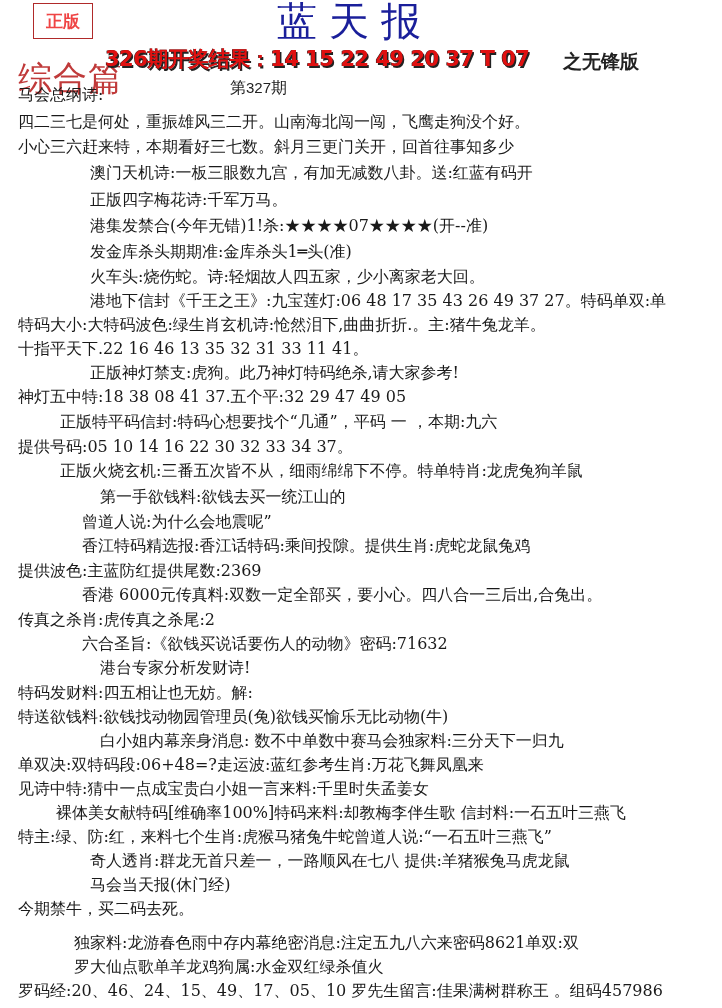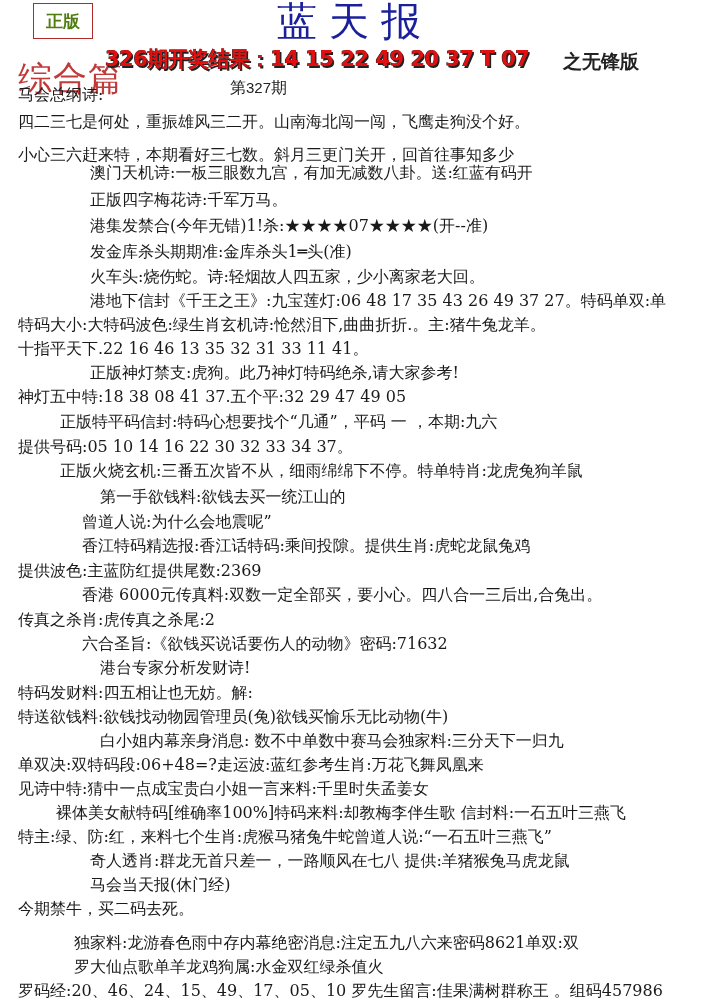--- a/index.html
+++ b/index.html
@@ -5,21 +5,21 @@
   html, body { margin: 0; padding: 0; }
   body {
     width: 722px; height: 1008px; overflow: hidden;
     background: #ffffff;
     font-family: "DejaVu Serif", "Liberation Serif", serif;
     color: #111;
     position: relative;
   }
   .badge-zhengban {
     position: absolute; left: 33px; top: 3px; width: 58px; height: 34px;
-    border: 1.5px solid #b02a2a; color: #4d7c0f;
+    border: 1.5px solid #b02a2a; color: #ef4444;
     font-size: 17px; font-weight: bold;
     display: flex; align-items: center; justify-content: center;
     font-family: "DejaVu Sans", sans-serif;
   }
   .masthead {
     position: absolute; left: 255px; top: 0px; width: 200px; height: 42px;
     color: #1a1f9a; font-size: 40px; letter-spacing: 12px;
     font-family: "DejaVu Serif", serif; line-height: 42px;
     text-align: center;
   }
@@ -61,21 +61,21 @@
 <div class="section-zonghe">综合篇</div>
 <div class="result-banner">326期开奖结果：14 15 22 49 20 37 T 07</div>
 <div class="edition-note">之无锋版</div>
 <div class="issue-label">
   <span>第</span><span class="num">327</span><span>期</span>
 </div>
 
 <div id="body-lines">
     <div class="line" style="left: 18px; top: 84px;">马会总纲诗:</div>
     <div class="line" style="left: 18px; top: 111px;">四二三七是何处，重振雄风三二开。山南海北闯一闯，飞鹰走狗没个好。</div>
-    <div class="line" style="left: 18px; top: 144px;">小心三六赶来特，本期看好三七数。斜月三更门关开，回首往事知多少</div>
+    <div class="line" style="left: 18px; top: 136px;">小心三六赶来特，本期看好三七数。斜月三更门关开，回首往事知多少</div>
     <div class="line" style="left: 90px; top: 162px;">澳门天机诗:一板三眼数九宫，有加无减数八卦。送:红蓝有码开</div>
     <div class="line" style="left: 90px; top: 189px;">正版四字梅花诗:千军万马。</div>
     <div class="line" style="left: 90px; top: 215px;">港集发禁合(今年无错)1!杀:★★★★07★★★★(开--准)</div>
     <div class="line" style="left: 90px; top: 241px;">发金库杀头期期准:金库杀头1═头(准)</div>
     <div class="line" style="left: 90px; top: 266px;">火车头:烧伤蛇。诗:轻烟故人四五家，少小离家老大回。</div>
     <div class="line" style="left: 90px; top: 290px;">港地下信封《千王之王》:九宝莲灯:06 48 17 35 43 26 49 37 27。特码单双:单</div>
     <div class="line" style="left: 18px; top: 314px;">特码大小:大特码波色:绿生肖玄机诗:怆然泪下,曲曲折折.。主:猪牛兔龙羊。</div>
     <div class="line" style="left: 18px; top: 338px;">十指平天下.22 16 46 13 35 32 31 33 11 41。</div>
     <div class="line" style="left: 90px; top: 362px;">正版神灯禁支:虎狗。此乃神灯特码绝杀,请大家参考!</div>
     <div class="line" style="left: 18px; top: 386px;">神灯五中特:18 38 08 41 37.五个平:32 29 47 49 05</div>

